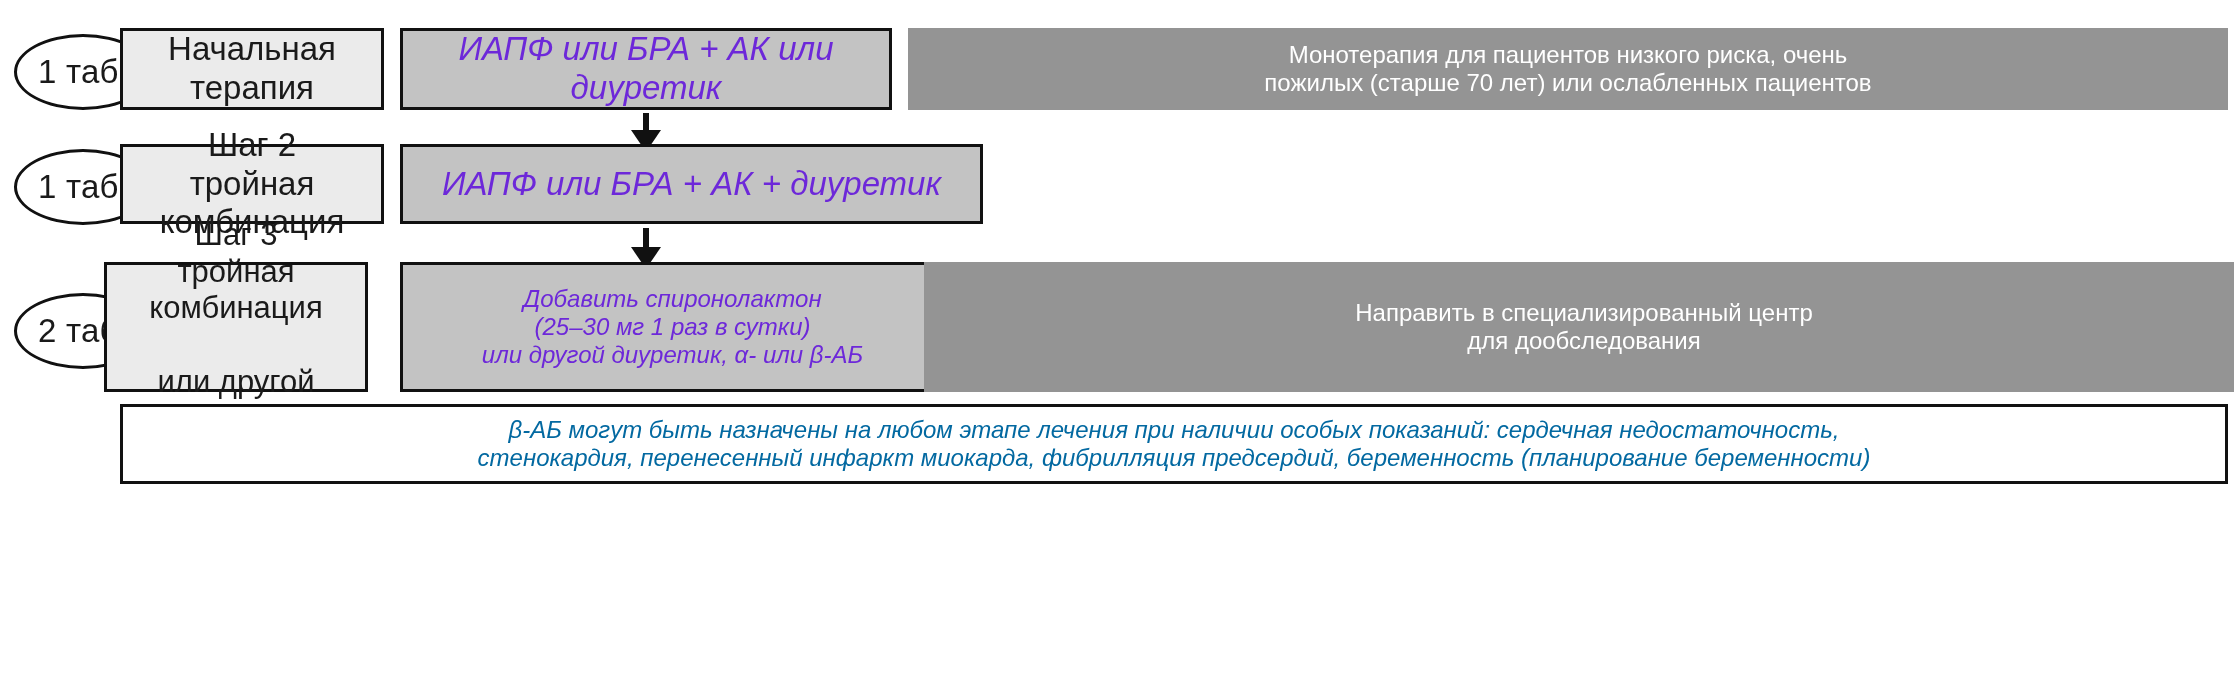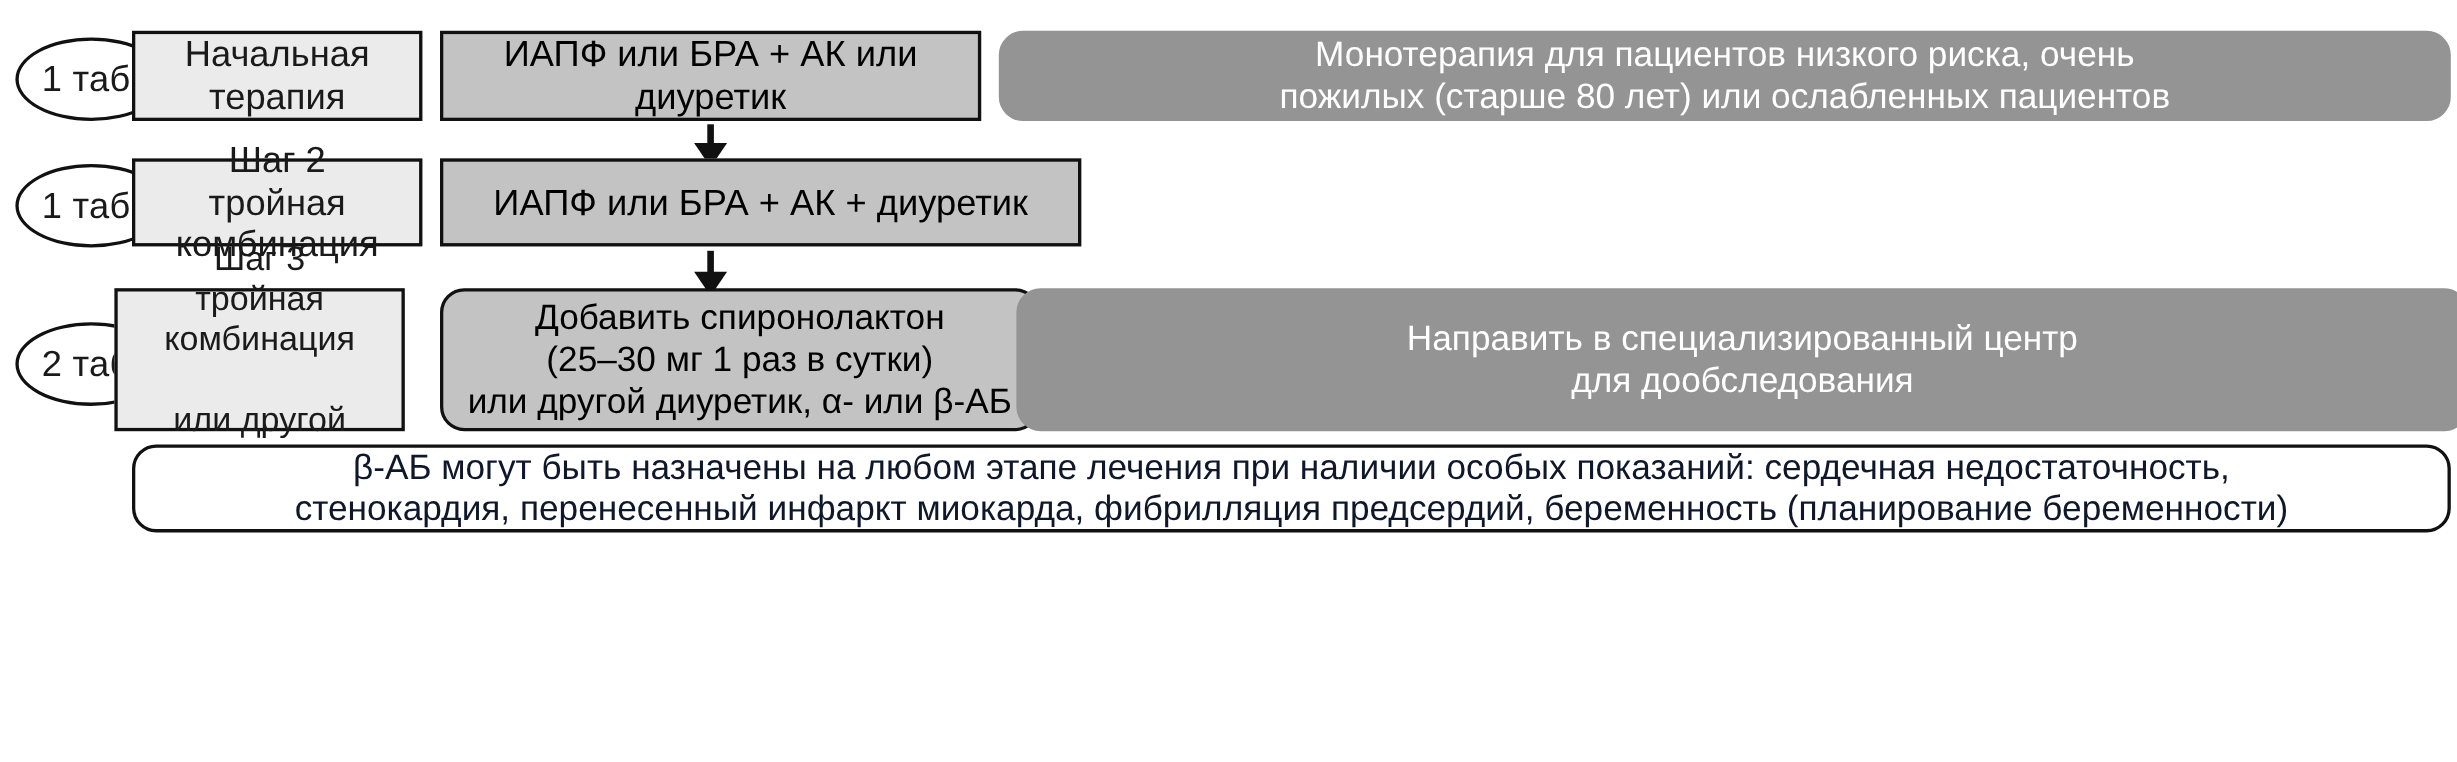--- a/index.html
+++ b/index.html
@@ -27,23 +27,23 @@
   
   .box{
     position:absolute;
     border:3px solid #111;
     box-sizing:border-box;
     display:flex;align-items:center;justify-content:center;
     text-align:center;
     line-height:1.18;
   }
   .box-light{background:#ebebeb;color:#1a1a1a;}
-  .box-mid{background:#c3c3c3;color:#000000;}
+  .box-mid{background:#c3c3c3;color:#6d28d9;font-style:italic;}
   .box-dark{background:#949494;color:#ffffff;border-color:#949494;}
-  .box-plain{background:#ffffff;color:#0f172a;}
+  .box-plain{background:#ffffff;color:#0369a1;font-style:italic;}
 
   .box .txt{display:block;width:100%;padding:0 14px;box-sizing:border-box;}
 
   
   .arrow{
     position:absolute;
     width:30px;
   }
   .arrow .shaft{
     position:absolute;left:12px;top:0;
@@ -52,21 +52,21 @@
   .arrow .head{
     position:absolute;left:0;
     width:0;height:0;
     border-left:15px solid transparent;
     border-right:15px solid transparent;
     border-top:22px solid #111;
   }
 
   
   .fs-33{font-size:33px;}
-  .fs-32{font-size:32px;border-radius:22px;}
+  .fs-32{font-size:24px;}
   .fs-31{font-size:31px;}
 </style>
 </head>
 <body>
 
 <div class="canvas">
 
   <div class="pill fs-33" style="left:14px;top:34px;">
     <span>1 таб.</span>
   </div>
@@ -79,21 +79,21 @@
 
   <div class="box box-mid fs-33" style="left:400px;top:28px;width:492px;height:82px;">
     <span class="txt">
       <span>ИАПФ или БРА + АК или диуретик</span>
     </span>
   </div>
 
   <div class="box box-dark fs-32" style="left:908px;top:28px;width:1320px;height:82px;">
     <span class="txt">
       <span>Монотерапия для пациентов низкого риска, очень</span><br>
-      <span>пожилых (старше 80 лет) или ослабленных пациентов</span>
+      <span>пожилых (старше 70 лет) или ослабленных пациентов</span>
     </span>
   </div>
 
   <div class="arrow" style="left:631px;top:113px;height:39px;">
     <div class="shaft" style="height:20px;"></div>
     <div class="head" style="top:17px;"></div>
   </div>
 
   <div class="pill fs-33" style="left:14px;top:149px;">
     <span>1 таб.</span>

